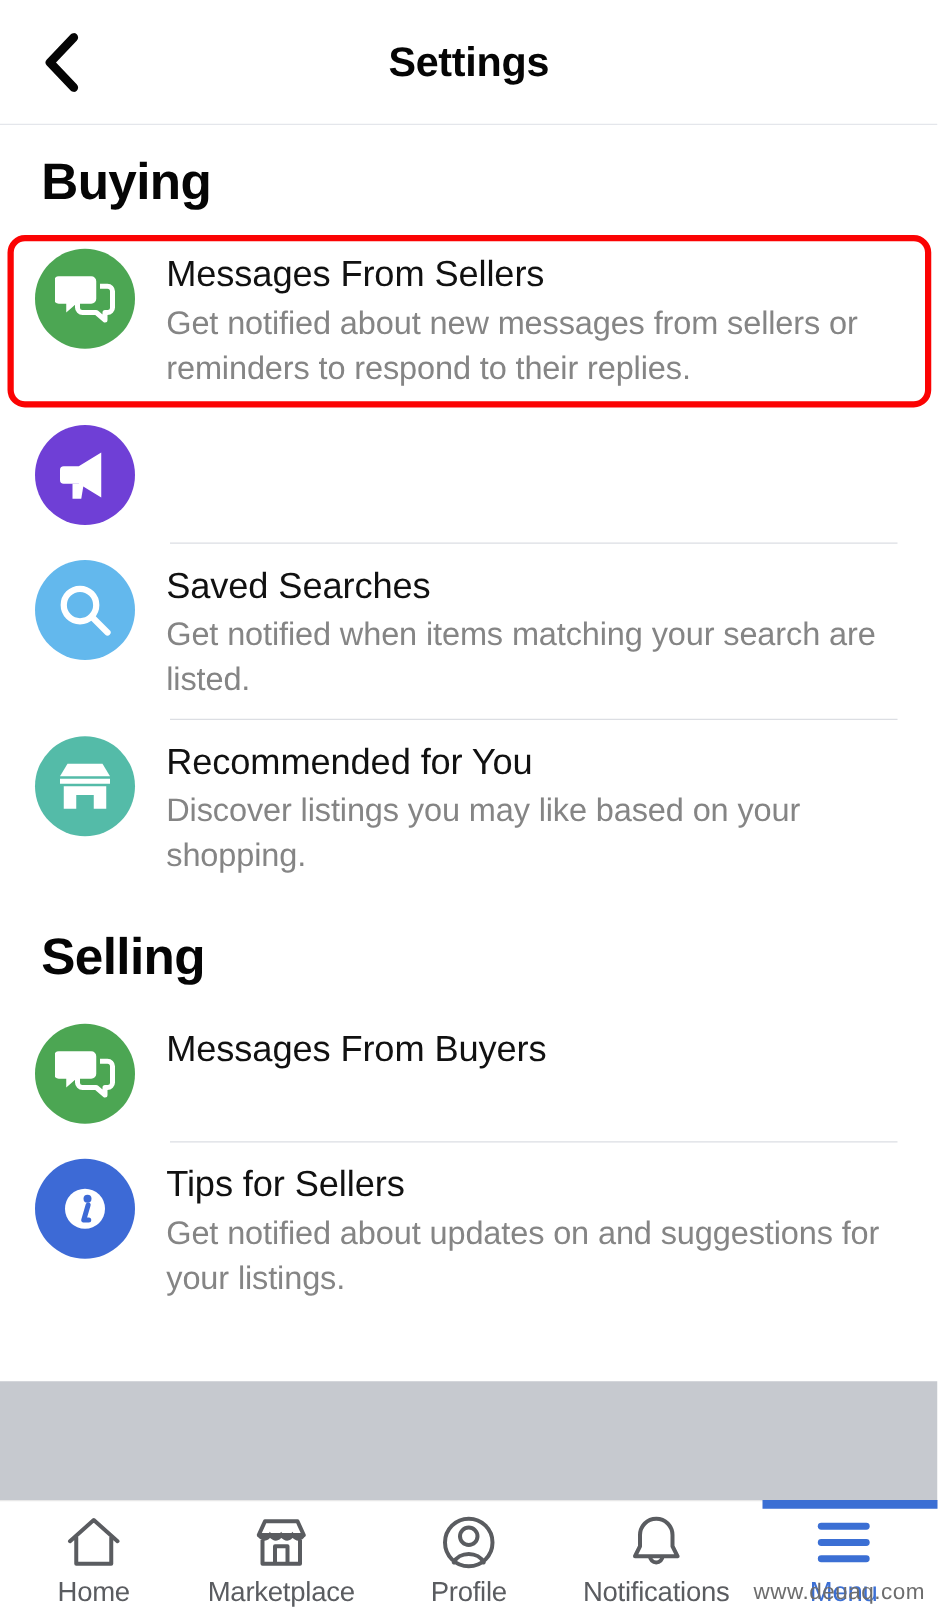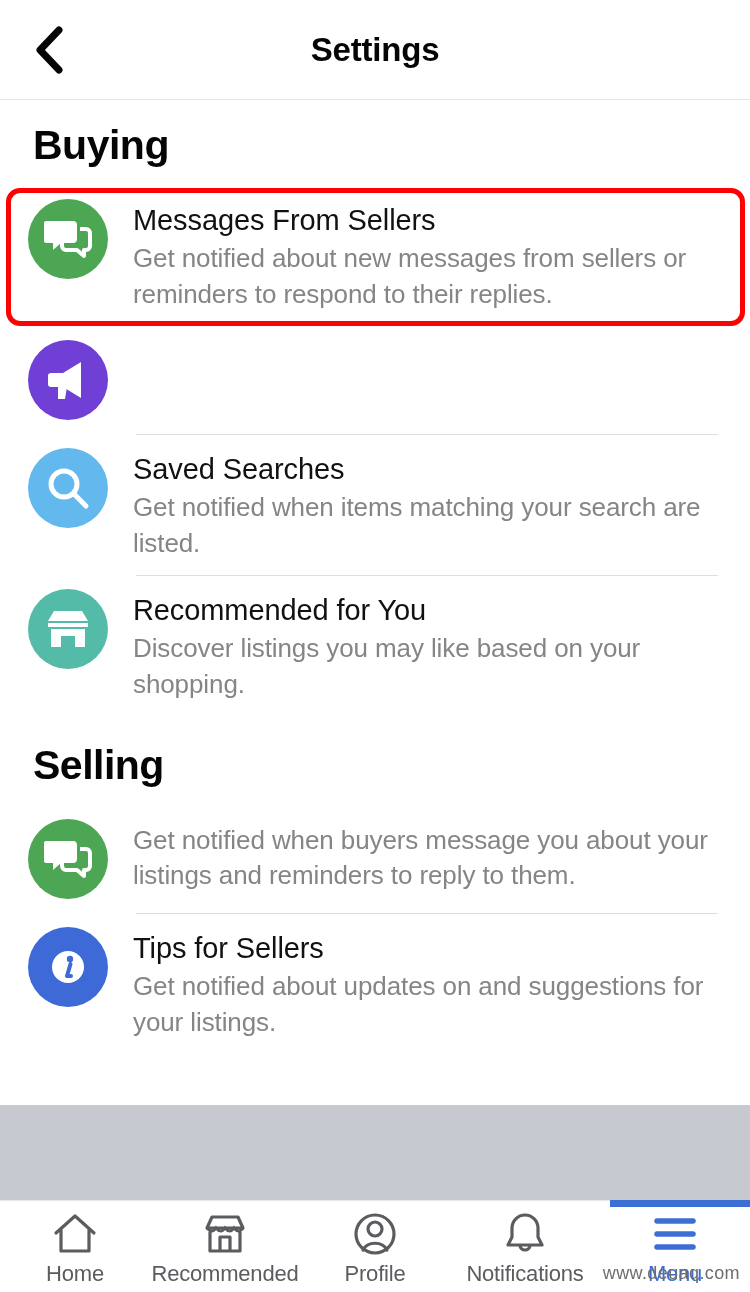--- a/index.html
+++ b/index.html
@@ -252,21 +252,21 @@
   <div class="section-heading sec-selling">Selling</div>
 
   <div class="row">
     <div class="row-icon" style="background:#4CA653">
       <svg width="48" height="44" viewBox="0 0 48 44">
         <path d="M3 4 h26 a4 4 0 0 1 4 4 v14 a4 4 0 0 1 -4 4 h-12 l-8 7 v-7 h-6 a4 4 0 0 1 -4 -4 v-14 a4 4 0 0 1 4 -4 z" fill="#ffffff"></path>
         <path d="M36 12 h6 a4 4 0 0 1 4 4 v13 a4 4 0 0 1 -4 4 h-2 v6 l-7 -6 h-11 a4 4 0 0 1 -4 -4 v-4" fill="none" stroke="#ffffff" stroke-width="4" stroke-linejoin="round"></path>
       </svg>
     </div>
     <div class="row-text">
-      <div class="row-desc">Get notified when buyers message you about your listings and reminders to reply to them.</div>
+      <div class="row-title">Messages From Buyers</div>
     </div>
   </div>
 
   <div class="row divided">
     <div class="row-icon" style="background:#3D6AD6">
       <svg width="46" height="46" viewBox="0 0 46 46">
         <circle cx="23" cy="23" r="16" fill="#ffffff"></circle>
         <circle cx="25" cy="15" r="3.2" fill="#3D6AD6"></circle>
         <path d="M25.5 20 L22 32 h4" fill="none" stroke="#3D6AD6" stroke-width="4" stroke-linecap="round" stroke-linejoin="round"></path>
       </svg>
@@ -294,21 +294,21 @@
 
     <div class="nav-tab">
       <div class="nav-icon">
         <svg width="46" height="44" viewBox="0 0 46 44">
           <path d="M5 16 L10 5 h26 l5 11 z" fill="none" stroke="#5a5c60" stroke-width="3.2" stroke-linejoin="round"></path>
           <path d="M5 16 q5 6 9 0 q5 6 9 0 q5 6 9 0 q5 6 9 0" fill="none" stroke="#5a5c60" stroke-width="3"></path>
           <path d="M8 20 v19 h30 v-19" fill="none" stroke="#5a5c60" stroke-width="3.2" stroke-linejoin="round"></path>
           <path d="M18 39 v-14 h10 v14" fill="none" stroke="#5a5c60" stroke-width="3.2" stroke-linejoin="round"></path>
         </svg>
       </div>
-      <div class="nav-label">Recommended</div>
+      <div class="nav-label">Marketplace</div>
     </div>
 
     <div class="nav-tab">
       <div class="nav-icon">
         <svg width="46" height="46" viewBox="0 0 46 46">
           <circle cx="23" cy="23" r="19" fill="none" stroke="#5a5c60" stroke-width="3.2"></circle>
           <circle cx="23" cy="18" r="7" fill="none" stroke="#5a5c60" stroke-width="3.2"></circle>
           <path d="M11 39 a13 11 0 0 1 24 0" fill="none" stroke="#5a5c60" stroke-width="3.2" stroke-linecap="round"></path>
         </svg>
       </div>

